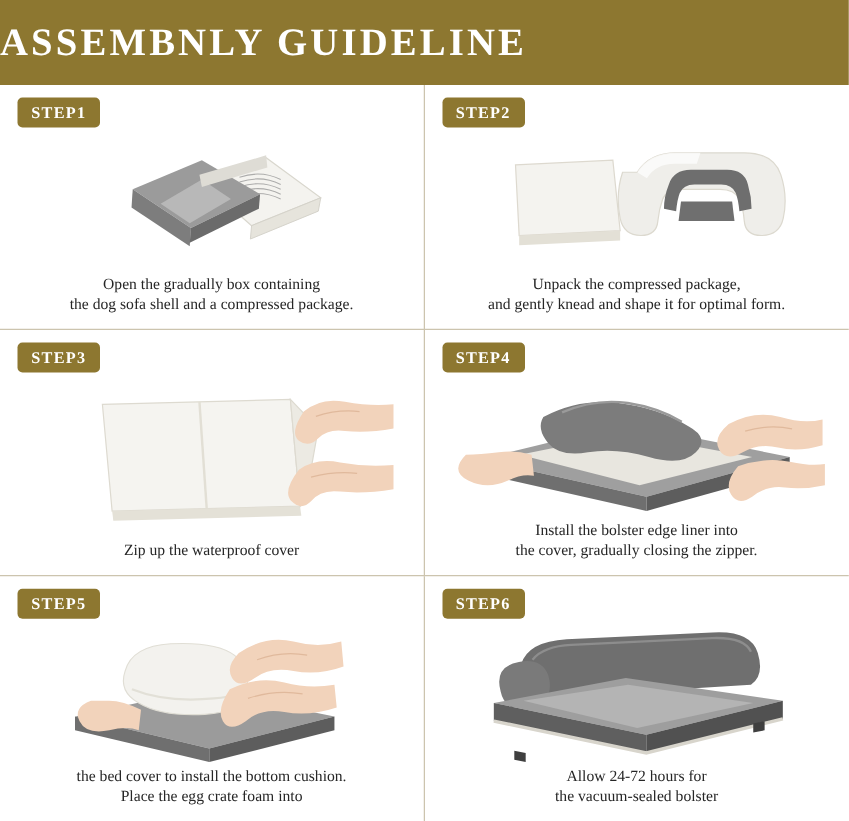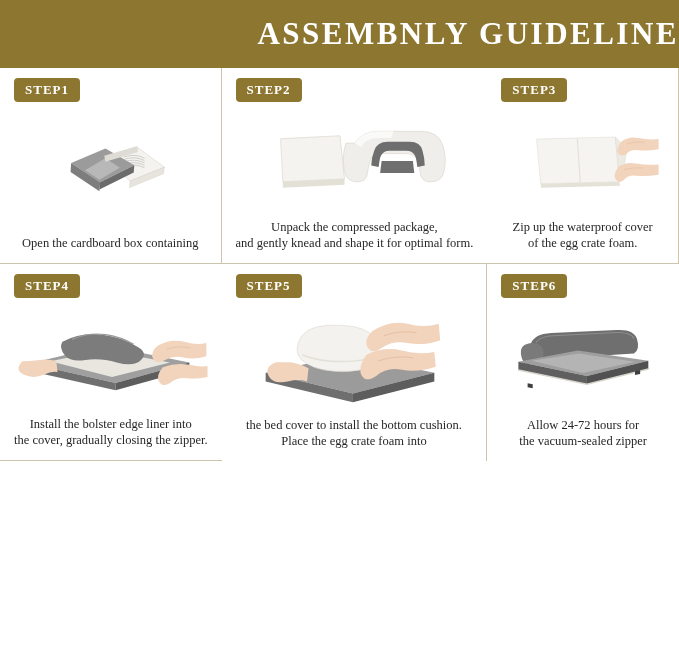--- a/index.html
+++ b/index.html
@@ -19,36 +19,36 @@
     height: 657px;
     box-sizing: border-box;
   }
   
   .header {
     position: relative;
     height: 68px;
     background: #8d7730;
     display: flex;
     align-items: center;
-    justify-content: flex-end;
+    justify-content: flex-start;
   }
   .header-title {
     color: #ffffff;
     font-family: "Liberation Serif", serif;
     font-size: 31px;
     font-weight: bold;
     letter-spacing: 2.5px;
   }
   
   .grid {
     position: relative;
     width: 679px;
     height: 589px;
     display: grid;
-    grid-template-columns: 1fr 1fr 1fr;
+    grid-template-columns: 1fr 1fr;
     grid-template-rows: 1fr 1fr 1fr;
   }
   .cell {
     position: relative;
     box-sizing: border-box;
     padding: 10px 14px 8px 14px;
     display: flex;
     flex-direction: column;
   }
   
@@ -116,21 +116,22 @@
 
             <path d="M95 48 L152 24 L200 52 L143 80 Z" fill="#9b9b9b"></path>
             <path d="M95 48 L143 80 L142 95 L94 63 Z" fill="#7d7d7d"></path>
             <path d="M143 80 L200 52 L199 64 L142 92 Z" fill="#6b6b6b"></path>
             <path d="M118 60 L152 40 L176 56 L142 76 Z" fill="#cfcfcf" opacity="0.55"></path>
             <path d="M150 36 L205 20 L206 30 L152 46 Z" fill="#dedcd5"></path>
           </svg>
         </div>
       </div>
       <div class="caption">
-        <div>Open the cardboard box containing</div>
+        <div>Open the gradually box containing</div>
+        <div>the dog sofa shell and a compressed package.</div>
       </div>
     </div>
 
     <div class="cell row-0">
       <div class="badge">STEP2</div>
       <div class="art">
         <div class="svgwrap">
           <svg viewBox="0 0 320 115" preserveAspectRatio="xMidYMid meet">
 
             <path d="M60 28 L140 24 L146 82 L63 86 Z" fill="#f4f3ef" stroke="#ddd9cf" stroke-width="1"></path>
@@ -165,21 +166,20 @@
             <path d="M236 26 q14 -12 34 -8 q22 4 40 2 l0 20 q-22 4 -40 2 q-14 -2 -22 6 q-8 8 -16 2 q-8 -6 4 -24 z" fill="#f2d3bb"></path>
             <path d="M246 30 q18 -6 36 -4" stroke="#e0b99c" stroke-width="1" fill="none"></path>
 
             <path d="M232 74 q14 -10 34 -6 q22 4 44 2 l0 20 q-24 4 -44 2 q-16 -2 -24 8 q-8 8 -16 0 q-8 -8 6 -26 z" fill="#f2d3bb"></path>
             <path d="M242 80 q20 -5 38 -3" stroke="#e0b99c" stroke-width="1" fill="none"></path>
           </svg>
         </div>
       </div>
       <div class="caption">
         <div>Zip up the waterproof cover</div>
-        <div>of the egg crate foam.</div>
       </div>
     </div>
 
     <div class="cell row-1">
       <div class="badge">STEP4</div>
       <div class="art">
         <div class="svgwrap">
           <svg viewBox="0 0 320 125" preserveAspectRatio="xMidYMid meet">
 
             <path d="M26 74 L150 44 L290 72 L168 106 Z" fill="#9f9f9f"></path>
@@ -254,18 +254,18 @@
 
             <path d="M34 90 L168 118 L288 88" stroke="#d8d5cc" stroke-width="3" fill="none"></path>
 
             <path d="M52 116 l10 2 l0 8 l-10 -2 z" fill="#3f3f3f"></path>
             <path d="M262 92 l10 -2 l0 8 l-10 2 z" fill="#3f3f3f"></path>
           </svg>
         </div>
       </div>
       <div class="caption">
         <div>Allow 24-72 hours for</div>
-        <div>the vacuum-sealed zipper</div>
+        <div>the vacuum-sealed bolster</div>
       </div>
     </div>
 
   </div>
 </div>
 
 </body></html>

